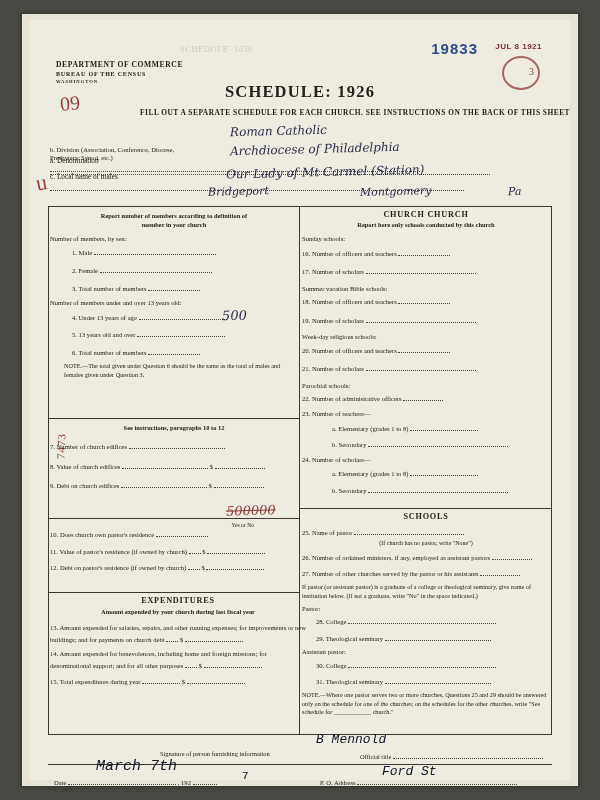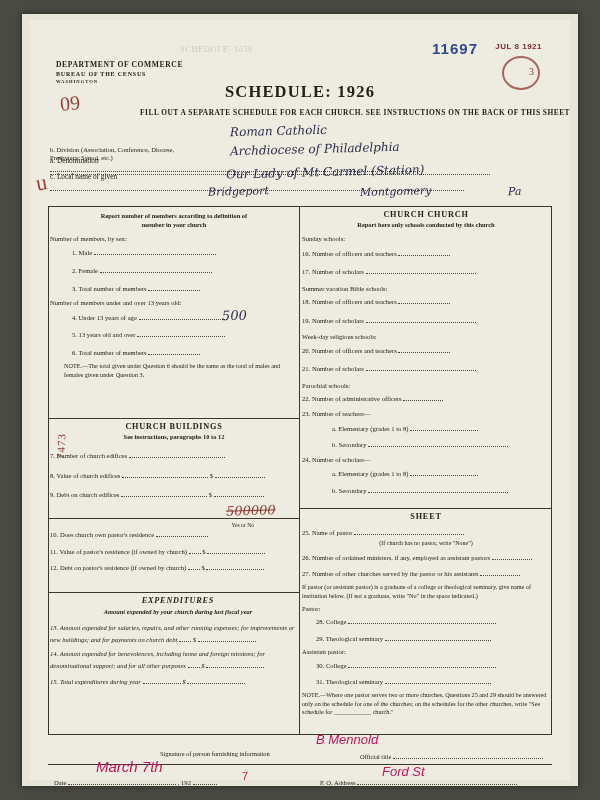--- a/index.html
+++ b/index.html
@@ -109,38 +109,38 @@
   .lead{
     display:inline-block;
     border-bottom:1px dotted #4a463a;
     height:8px;
   }
   .vline{position:absolute;width:1px;background:#3a372e;}
   .hline{position:absolute;height:1px;background:#3a372e;}
   .smallnote{font-size:6.2px;line-height:1.4;color:#23211a;}
   .yesno{font-size:5.6px;color:#23211a;}
   .sig{
-    position:absolute;font-family:Liberation Sans, sans-serif;color:#be185d;
+    position:absolute;font-family:Liberation Mono, monospace;color:#0f172a;
   }
   .footsmall{font-size:5px;color:#3a372e;letter-spacing:.3px;}
 </style>
 </head>
 <body>
 
 <div id="sheet">
   <div id="paper">
 
     <div class="dept">
       <div>DEPARTMENT OF COMMERCE</div>
       <div class="l2">BUREAU OF THE CENSUS</div>
       <div class="l3">WASHINGTON</div>
     </div>
 
     <div class="ghost">SCHEDULE: 1926</div>
-    <div class="stampnum">11697</div>
+    <div class="stampnum">19833</div>
     <div class="datestamp">
       <span>JUL 8</span>
       <span>1921</span>
     </div>
     <div class="redcircle"></div>
     <div class="redc2">3</div>
 
     <div class="title2">SCHEDULE: 1926</div>
     <div class="instr">FILL OUT A SEPARATE SCHEDULE FOR EACH CHURCH.   SEE INSTRUCTIONS ON THE BACK OF THIS SHEET</div>
 
@@ -154,21 +154,21 @@
     <div class="hand" style="left:200px;top:104px;font-size:12px;">Roman Catholic</div>
 
     <div class="idrow" style="top:126px;">
       <span class="idlabel" style="width:140px;display:inline-block;font-size:6.6px;line-height:1.25;">
         <span>b</span>. <span>Division (Association, Conference, Diocese, Presbytery, Synod, etc.)</span>
       </span><span class="dotline" style="width:370px;"></span>
     </div>
     <div class="hand" style="left:200px;top:122px;font-size:12px;">Archdiocese of Philadelphia</div>
 
     <div class="idrow" style="top:152px;">
-      <span class="idlabel" style="width:96px;display:inline-block;"><span>c</span>. <span>Local name of given</span></span><span class="dotline" style="width:414px;"></span>
+      <span class="idlabel" style="width:96px;display:inline-block;"><span>c</span>. <span>Local name of males</span></span><span class="dotline" style="width:414px;"></span>
     </div>
     <div class="hand" style="left:196px;top:145px;font-size:12px;">Our Lady of Mt Carmel (Station)</div>
 
     <div class="hand" style="left:178px;top:165px;font-size:11px;">Bridgeport</div>
     <div class="hand" style="left:330px;top:165px;font-size:11px;">Montgomery</div>
     <div class="hand" style="left:478px;top:165px;font-size:11px;">Pa</div>
 
     <div class="hline" style="left:18px;right:18px;top:186px;width:504px;"></div>
     <div class="vline" style="left:269px;top:186px;height:528px;"></div>
     <div class="hline" style="left:18px;top:714px;width:504px;"></div>
@@ -216,21 +216,20 @@
       <div class="q" style="margin-top:6px;padding-left:22px;">
         <span>6.</span>
         <span>Total number of members</span>
         <span class="lead" style="width:52px;"></span>
       </div>
       <div class="smallnote" style="margin-top:5px;padding-left:14px;">NOTE.—The total given under Question 6 should be the same as the total of males and females given under Question 3.</div>
     </div>
     <div class="hand" style="left:192px;top:288px;font-size:13px;color:#2b2b4a;">500</div>
 
     <div class="panel" style="left:20px;top:402px;width:248px;">
-      <div class="ph">CHURCH BUILDINGS</div>
       <div class="psub" style="margin-top:2px;">See instructions, paragraphs 10 to 12</div>
 
       <div class="q" style="margin-top:7px;">
         <span>7.</span>
         <span>Number of church edifices</span>
         <span class="lead" style="width:96px;"></span>
       </div>
       <div class="q" style="margin-top:8px;">
         <span>8.</span>
         <span>Value of church edifices</span>
@@ -264,21 +263,21 @@
       </div>
       <div class="q" style="margin-top:5px;">
         <span>12.</span>
         <span>Debt on pastor's residence (if owned by church)</span>
         <span class="lead" style="width:12px;"></span>
         <span>$</span>
         <span class="lead" style="width:58px;"></span>
       </div>
     </div>
 
-    <div class="panel" style="left:20px;top:576px;width:256px;font-style:italic;">
+    <div class="panel" style="left:20px;top:576px;width:256px;">
       <div class="ph">EXPENDITURES</div>
       <div class="psub" style="margin-top:3px;">Amount expended by your church during last fiscal year</div>
       <div class="q" style="margin-top:6px;">
         <span>13.</span>
         <span>Amount expended for salaries, repairs, and other running expenses; for improvements or new buildings; and for payments on church debt</span>
         <span class="lead" style="width:12px;"></span>
         <span>$</span>
         <span class="lead" style="width:58px;"></span>
       </div>
       <div class="q" style="margin-top:5px;">
@@ -363,21 +362,21 @@
         <span>a.  Elementary (grades 1 to 8)</span>
         <span class="lead" style="width:68px;"></span>
       </div>
       <div class="q" style="margin-top:5px;padding-left:30px;">
         <span>b.  Secondary</span>
         <span class="lead" style="width:140px;"></span>
       </div>
     </div>
 
     <div class="panel" style="left:272px;top:492px;width:248px;">
-      <div class="ph">SHEET</div>
+      <div class="ph">SCHOOLS</div>
       <div class="q" style="margin-top:5px;">
         <span>25.</span>
         <span>Name of pastor</span>
         <span class="lead" style="width:110px;"></span>
         <div style="text-align:center;font-size:6px;margin-top:1px;">(If church has no pastor, write "None")</div>
       </div>
       <div class="q" style="margin-top:4px;">
         <span>26.</span>
         <span>Number of ordained ministers, if any, employed as assistant pastors</span>
         <span class="lead" style="width:40px;"></span>

